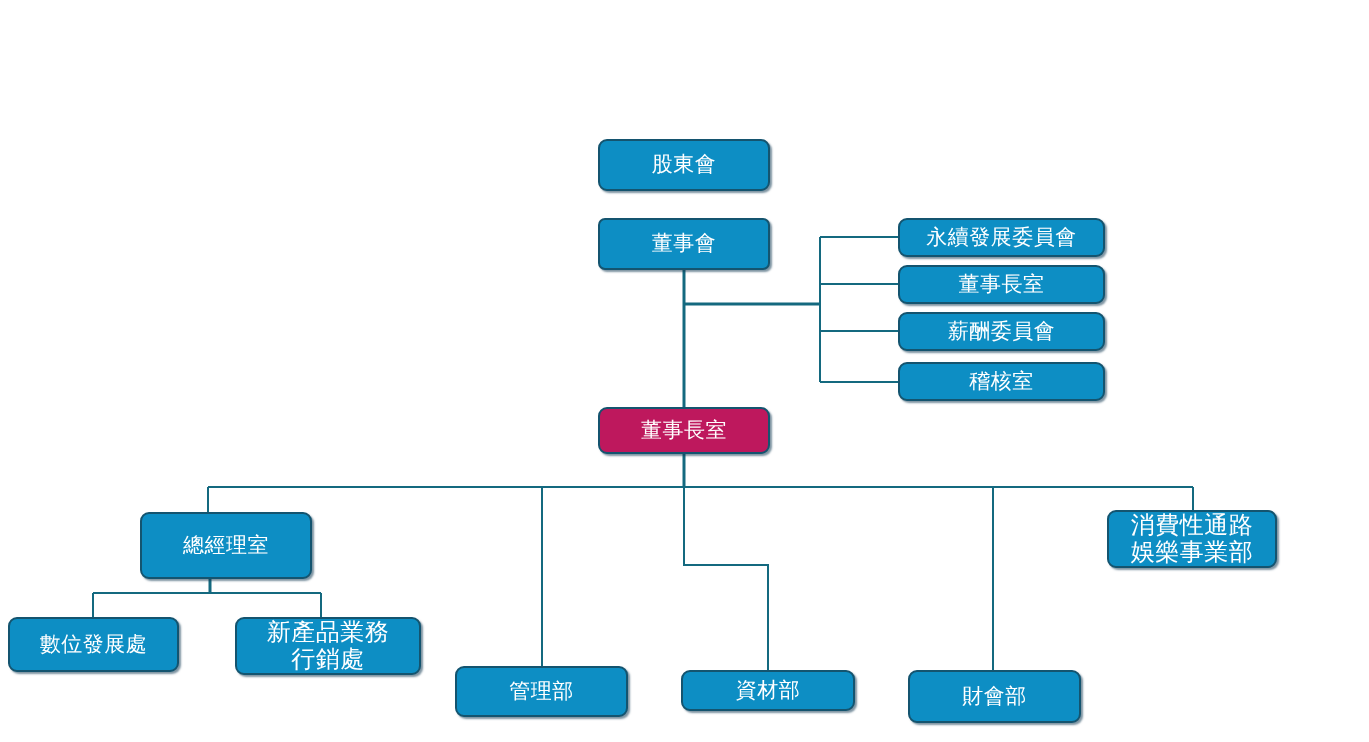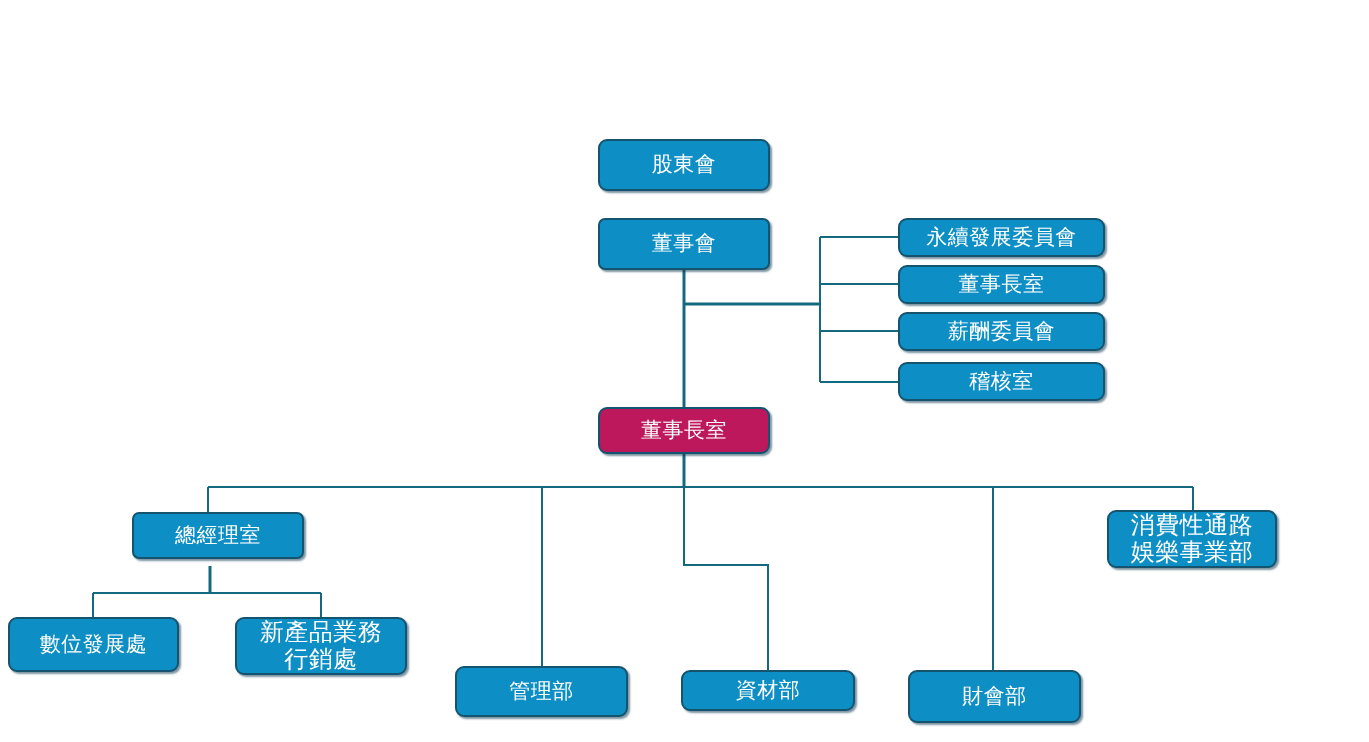--- a/index.html
+++ b/index.html
@@ -106,24 +106,24 @@
   </svg>
 
   <div id="nodes-layer">
       <div class="node" style="left: 598px; top: 139px; width: 172px; height: 52px; background: rgb(13, 142, 196); border-color: rgb(20, 84, 111); color: rgb(255, 255, 255);"><span>股東會</span></div>
       <div class="node" style="left: 598px; top: 218px; width: 172px; height: 52px; background: rgb(13, 142, 196); border-color: rgb(20, 84, 111); color: rgb(255, 255, 255); border-radius: 7px;"><span>董事會</span></div>
       <div class="node" style="left: 898px; top: 218px; width: 207px; height: 39px; background: rgb(13, 142, 196); border-color: rgb(20, 84, 111); color: rgb(255, 255, 255);"><span>永續發展委員會</span></div>
       <div class="node" style="left: 898px; top: 265px; width: 207px; height: 39px; background: rgb(13, 142, 196); border-color: rgb(20, 84, 111); color: rgb(255, 255, 255);"><span>董事長室</span></div>
       <div class="node" style="left: 898px; top: 312px; width: 207px; height: 39px; background: rgb(13, 142, 196); border-color: rgb(20, 84, 111); color: rgb(255, 255, 255);"><span>薪酬委員會</span></div>
       <div class="node" style="left: 898px; top: 362px; width: 207px; height: 39px; background: rgb(13, 142, 196); border-color: rgb(20, 84, 111); color: rgb(255, 255, 255);"><span>稽核室</span></div>
       <div class="node" style="left: 598px; top: 407px; width: 172px; height: 47px; background: #be185d; border-color: rgb(20, 84, 111); color: rgb(255, 255, 255);"><span>董事長室</span></div>
-      <div class="node" style="left: 132px; top: 512px; width: 172px; height: 47px; background: rgb(13, 142, 196); border-color: rgb(20, 84, 111); color: rgb(255, 255, 255); border-radius: 7px;"><span>總經理室</span></div>
+      <div class="node" style="left: 140px; top: 512px; width: 172px; height: 67px; background: rgb(13, 142, 196); border-color: rgb(20, 84, 111); color: rgb(255, 255, 255);"><span>總經理室</span></div>
       <div class="node small-text" style="left: 1107px; top: 510px; width: 170px; height: 58px; background: rgb(13, 142, 196); border-color: rgb(20, 84, 111); color: rgb(255, 255, 255);"><span>消費性通路
 娛樂事業部</span></div>
       <div class="node" style="left: 8px; top: 617px; width: 171px; height: 55px; background: rgb(13, 142, 196); border-color: rgb(20, 84, 111); color: rgb(255, 255, 255);"><span>數位發展處</span></div>
-      <div class="node small-text" style="left: 235px; top: 617px; width: 172px; height: 58px; background: rgb(13, 142, 196); border-color: rgb(20, 84, 111); color: rgb(255, 255, 255);"><span>新產品業務
+      <div class="node small-text" style="left: 235px; top: 617px; width: 186px; height: 58px; background: rgb(13, 142, 196); border-color: rgb(20, 84, 111); color: rgb(255, 255, 255);"><span>新產品業務
 行銷處</span></div>
       <div class="node" style="left: 455px; top: 666px; width: 173px; height: 51px; background: rgb(13, 142, 196); border-color: rgb(20, 84, 111); color: rgb(255, 255, 255);"><span>管理部</span></div>
       <div class="node" style="left: 681px; top: 670px; width: 174px; height: 41px; background: rgb(13, 142, 196); border-color: rgb(20, 84, 111); color: rgb(255, 255, 255);"><span>資材部</span></div>
       <div class="node" style="left: 908px; top: 670px; width: 173px; height: 53px; background: rgb(13, 142, 196); border-color: rgb(20, 84, 111); color: rgb(255, 255, 255);"><span>財會部</span></div>
     </div>
 
 </div>
 
 </body></html>

